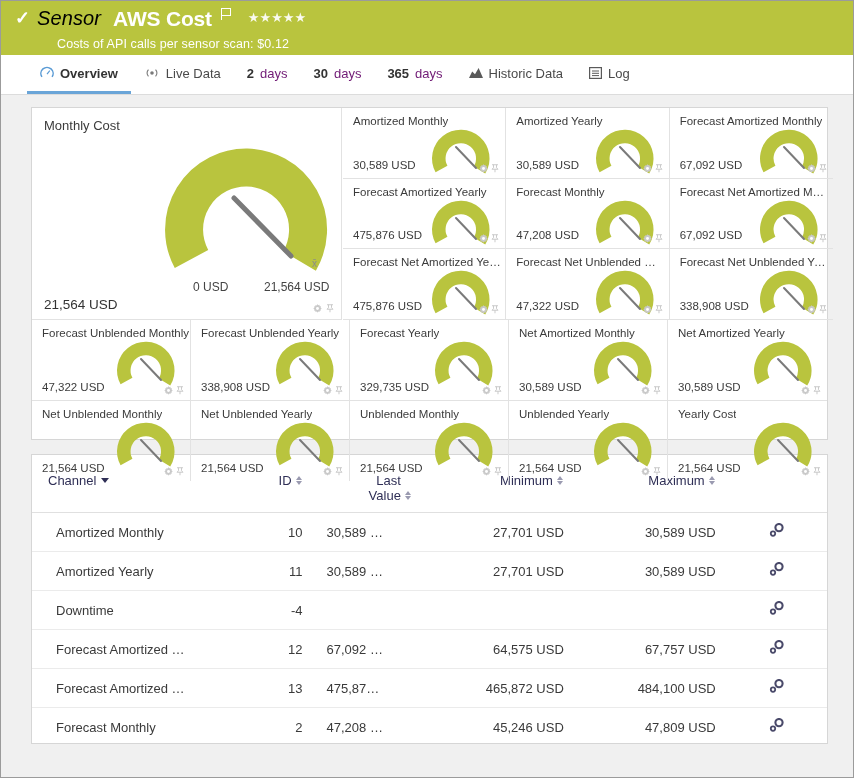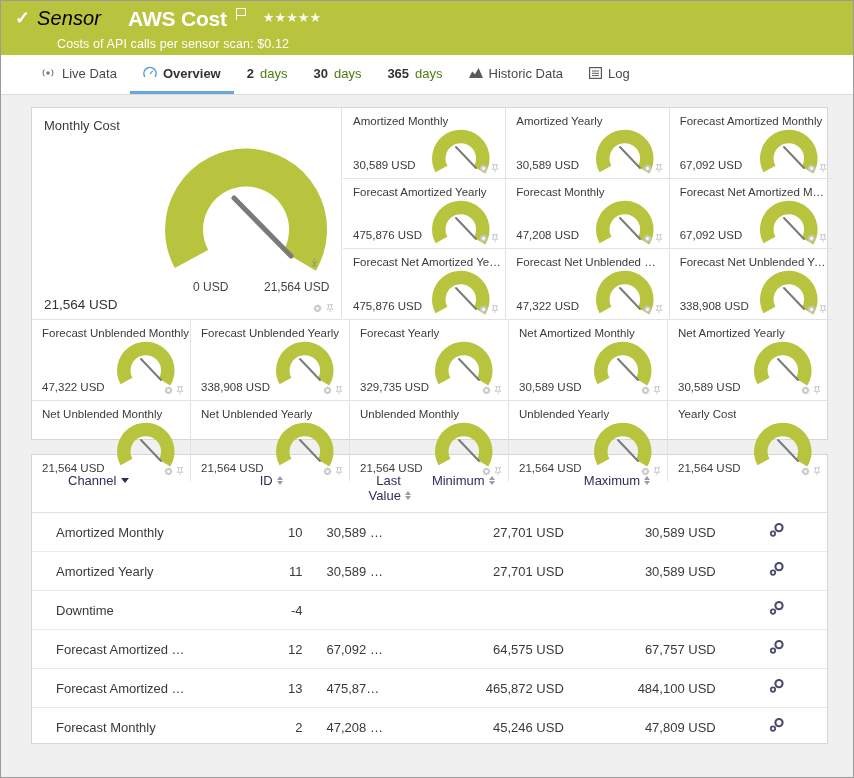--- a/index.html
+++ b/index.html
@@ -47,21 +47,21 @@
     line-height: 23px;
     font-weight: normal;
     letter-spacing: .1px;
   }
   .sensor-name {
     color: #ffffff;
     font-size: 21px;
     line-height: 23px;
     font-weight: bold;
     letter-spacing: -.2px;
-    margin-left: 20px;
+    margin-left: 5px;
   }
   .flag-icon {
     display: inline-block;
     width: 11px; height: 12px;
     position: relative;
     margin-left: 2px;
     margin-top: 1px;
   }
   .flag-icon:before {
     content: "";
@@ -116,21 +116,21 @@
     position: relative;
     white-space: nowrap;
   }
   .tab.active {
     color: #333333;
     font-weight: bold;
     border-bottom-color: #6aa5d8;
   }
   .tab .ticon { display: flex; align-items: center; }
   .tab .tnum { font-weight: bold; color: #333; }
-  .tab .tunit { color: #4d7c0f; }
+  .tab .tunit { color: #701a75; }
 
   
   .card {
     background: #ffffff;
     border: 1px solid #d6d6d6;
     margin: 12px 25px 0 30px;
   }
   #gauge-card { height: 333px; position: relative; }
 
   
@@ -236,24 +236,24 @@
     font-size: 13px;
     table-layout: fixed;
   }
   table.chan th {
     font-weight: normal;
     color: #2f2f56;
     font-size: 13px;
     padding: 18px 10px 9px 10px;
     border-bottom: 1px solid #e0e0e0;
     vertical-align: top;
-    text-align: left;
+    text-align: right;
     white-space: nowrap;
   }
-  table.chan th.col-channel { text-align: left; padding-left: 36px; }
+  table.chan th.col-channel { text-align: left; padding-left: 16px; }
   table.chan th.col-last { text-align: right; }
   table.chan th .sort {
     display: inline-block;
     margin-left: 4px;
     position: relative;
     width: 7px; height: 11px;
     vertical-align: -1px;
   }
   table.chan th .sort:before,
   table.chan th .sort:after {
@@ -311,38 +311,38 @@
       <span class="check-icon">✓</span>
       <span class="sensor-word">Sensor</span>
       <span class="sensor-name">AWS Cost</span>
       <span class="flag-icon"></span>
       <span class="stars">★★★★★</span>
     </div>
     <div class="header-sub">Costs of API calls per sensor scan: $0.12</div>
   </div>
 
   <div class="tabbar">
+    <div class="tab active">
+      <span class="ticon">
+        <svg width="14" height="14" viewBox="0 0 16 16">
+            <path d="M2.2 12.5A7 7 0 1 1 13.8 12.5" fill="none" stroke="#5a9bd5" stroke-width="1.7"></path>
+            <line x1="8" y1="9.2" x2="11.2" y2="5.4" stroke="#5a9bd5" stroke-width="1.4"></line>
+          </svg>
+      </span>
+      <span>Overview</span>
+    </div>
     <div class="tab">
       <span class="ticon">
         <svg width="16" height="12" viewBox="0 0 18 12">
             <circle cx="9" cy="6" r="2" fill="#7a7a7a"></circle>
             <path d="M5 2.2A6 6 0 0 0 5 9.8" fill="none" stroke="#7a7a7a" stroke-width="1.2"></path>
             <path d="M13 2.2A6 6 0 0 1 13 9.8" fill="none" stroke="#7a7a7a" stroke-width="1.2"></path>
           </svg>
       </span>
       <span>Live Data</span>
-    </div>
-    <div class="tab active">
-      <span class="ticon">
-        <svg width="14" height="14" viewBox="0 0 16 16">
-            <path d="M2.2 12.5A7 7 0 1 1 13.8 12.5" fill="none" stroke="#5a9bd5" stroke-width="1.7"></path>
-            <line x1="8" y1="9.2" x2="11.2" y2="5.4" stroke="#5a9bd5" stroke-width="1.4"></line>
-          </svg>
-      </span>
-      <span>Overview</span>
     </div>
     <div class="tab">
       <span class="tnum">2</span>
       <span class="tunit">days</span>
     </div>
     <div class="tab">
       <span class="tnum">30</span>
       <span class="tunit">days</span>
     </div>
     <div class="tab">

